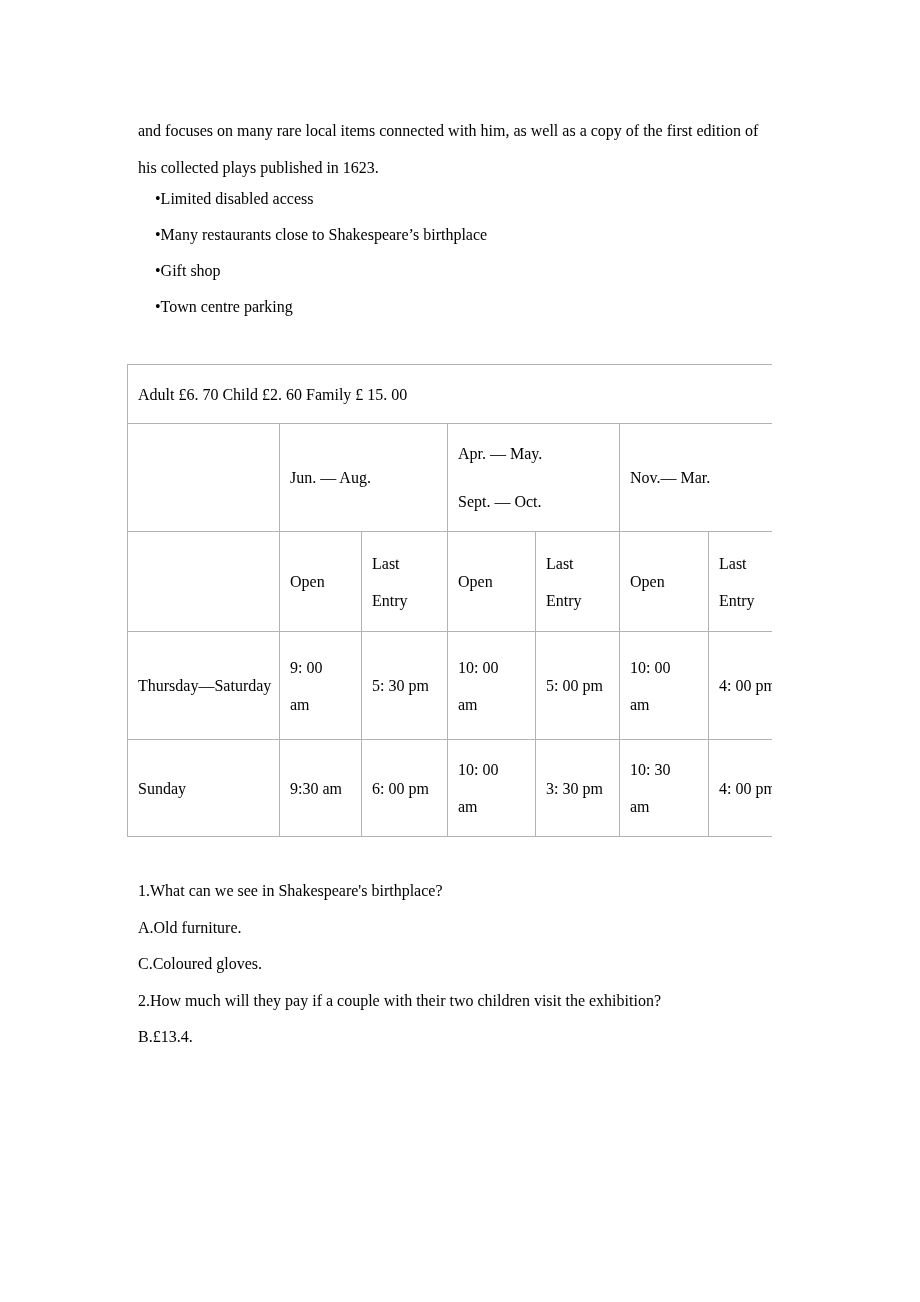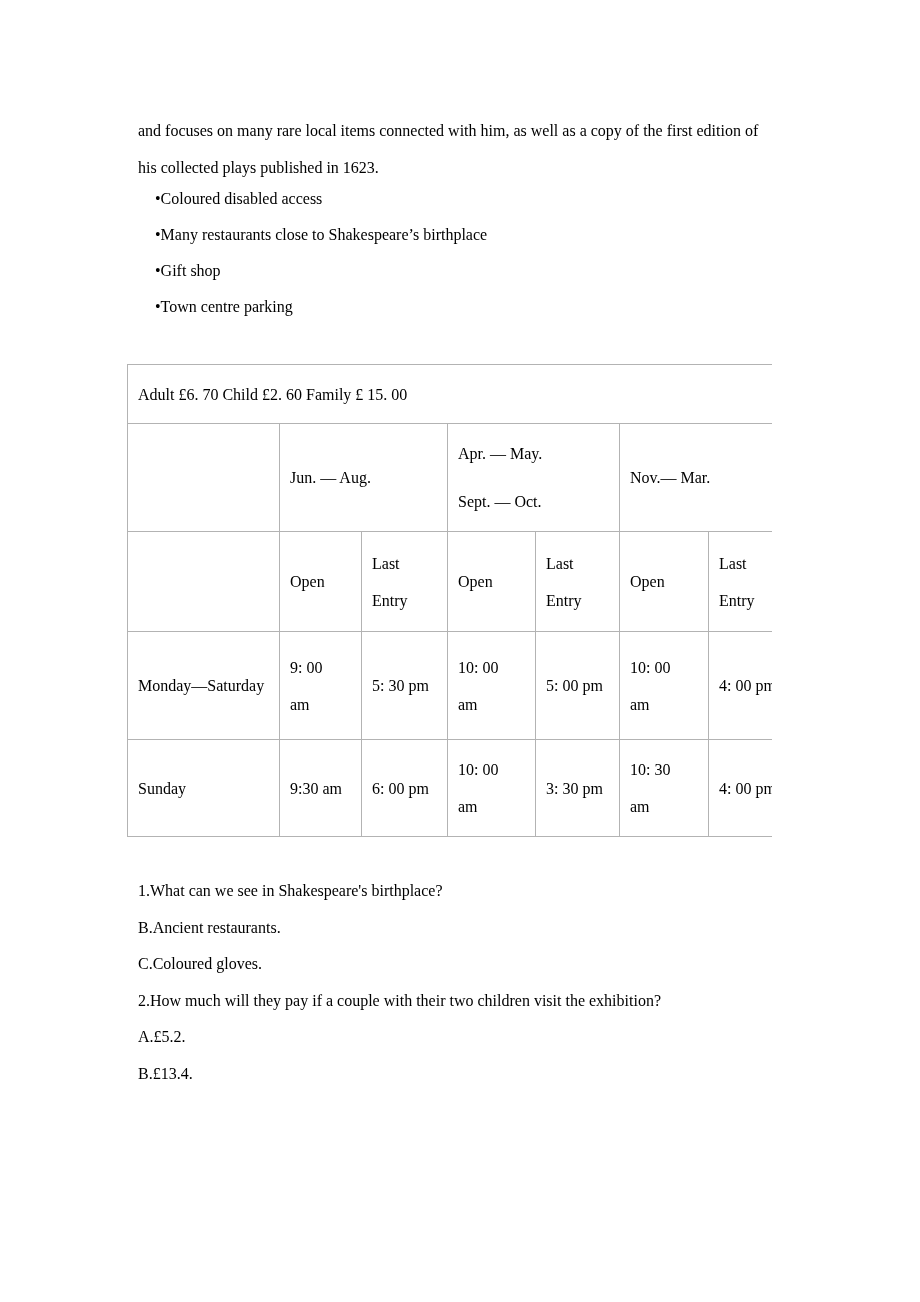--- a/index.html
+++ b/index.html
@@ -73,21 +73,21 @@
 </style>
 </head>
 <body>
 
 <div class="page">
 
   <div class="intro">and focuses on many rare local items connected with him, as well as a copy of the first edition of
 his collected plays published in 1623.</div>
 
   <div class="bullets">
-    <div class="bullet-line">•Coloured disabled access</div>
+    <div class="bullet-line">•Limited disabled access</div>
     <div class="bullet-line">•Many restaurants close to Shakespeare’s birthplace</div>
     <div class="bullet-line">•Gift shop</div>
     <div class="bullet-line">•Town centre parking</div>
   </div>
 
   <table class="hours">
     <colgroup>
       <col style="width:152px">
       <col style="width:82px">
       <col style="width:86px">
@@ -113,21 +113,21 @@
         <td class="pre">Last
 Entry</td>
         <td>Open</td>
         <td class="pre">Last
 Entry</td>
         <td>Open</td>
         <td class="pre">Last
 Entry</td>
       </tr>
       <tr class="r-monsat">
-        <td>Monday—Saturday</td>
+        <td>Thursday—Saturday</td>
         <td class="pre">9: 00
 am</td>
         <td class="pre">5: 30 pm</td>
         <td class="pre">10: 00
 am</td>
         <td class="pre">5: 00 pm</td>
         <td class="pre">10: 00
 am</td>
         <td class="pre">4: 00 pm</td>
       </tr>
@@ -140,20 +140,19 @@
         <td class="pre">3: 30 pm</td>
         <td class="pre">10: 30
 am</td>
         <td class="pre">4: 00 pm</td>
       </tr>
     </tbody>
   </table>
 
   <div class="questions">
     <div class="q-line">1.What can we see in Shakespeare's birthplace?</div>
-    <div class="q-line">B.Ancient restaurants.</div>
+    <div class="q-line">A.Old furniture.</div>
     <div class="q-line">C.Coloured gloves.</div>
     <div class="q-line">2.How much will they pay if a couple with their two children visit the exhibition?</div>
-    <div class="q-line">A.£5.2.</div>
     <div class="q-line">B.£13.4.</div>
   </div>
 
 </div>
 
 </body></html>

